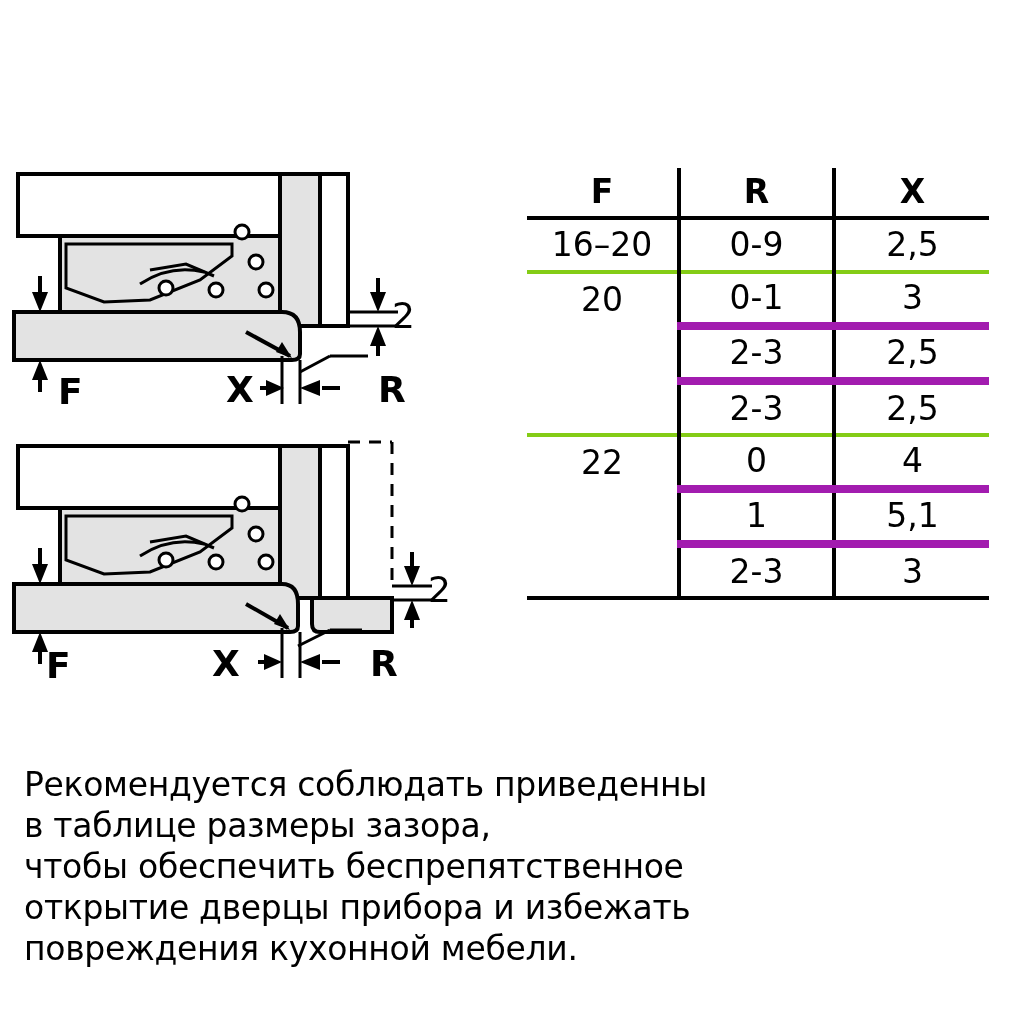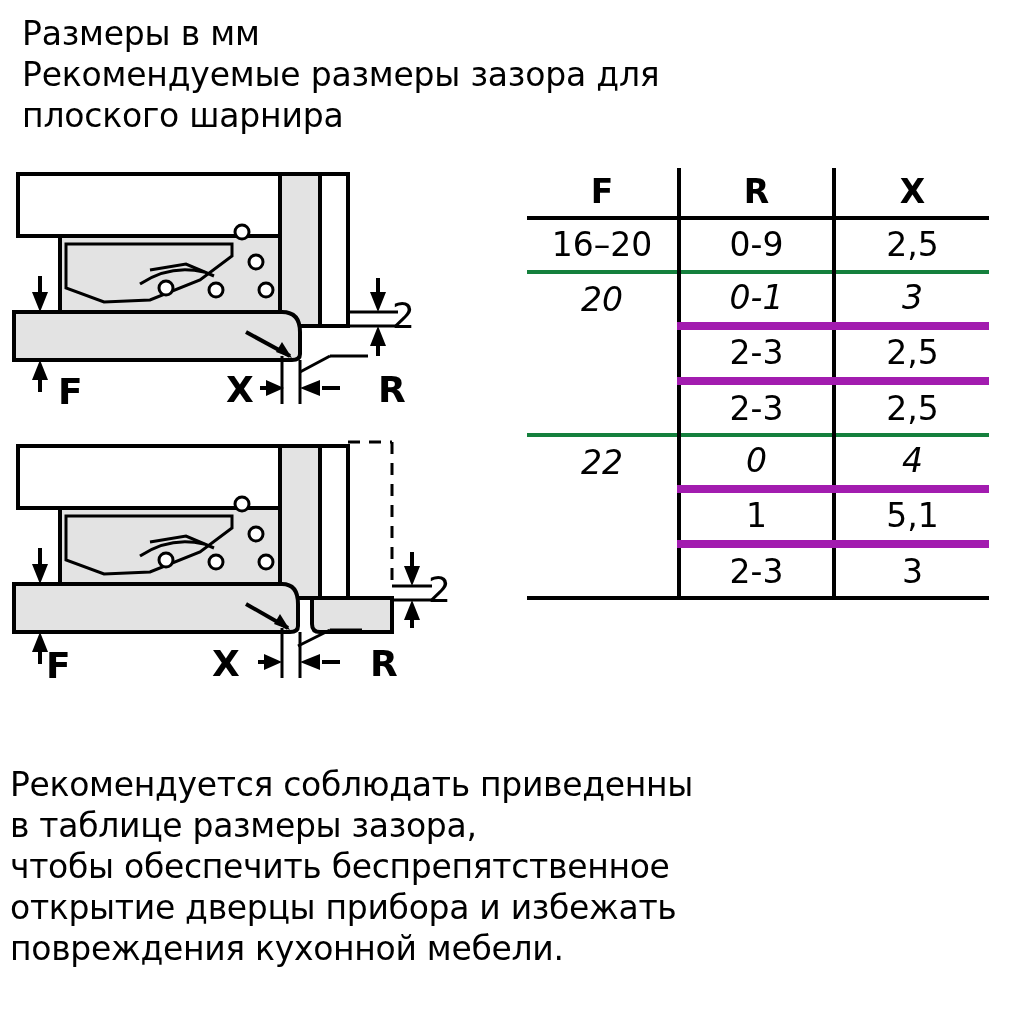--- a/index.html
+++ b/index.html
@@ -54,44 +54,41 @@
   table.dims th {
     font-weight: 700;
     font-size: 33px;
     border-bottom: 4px solid #000;
     height: 50px;
   }
   
   table.dims th.c1, table.dims td.c1 { width: 152px; border-right: 4px solid #000; }
   table.dims th.c2, table.dims td.c2 { width: 155px; border-right: 4px solid #000; }
   table.dims th.c3, table.dims td.c3 { width: 155px; }
-  table.dims tr.sep td { border-top: 4px solid #15803d; font-style: italic; }
+  table.dims tr.sep td { border-top: 4px solid #84cc16; }
   table.dims tr.lastrow td { border-bottom: 4px solid #000; }
   
   table.dims tr.thinsep td.c2, table.dims tr.thinsep td.c3 { border-top: 8px solid #a21caf; }
   table.dims td.nodata { border-right: 4px solid #000; }
 
   .footer {
     position: absolute;
-    left: 10px; top: 765px;
+    left: 24px; top: 765px;
     width: 975px;
     font-size: 33px;
     line-height: 1.24;
     white-space: pre-line;
     letter-spacing: -0.3px;
   }
 </style>
 </head>
 <body>
 
 <div class="page">
 
-  <div class="heading">Размеры в мм
-Рекомендуемые размеры зазора для
-плоского шарнира</div>
 
   <div class="diagrams">
     <svg width="500" height="560" viewBox="0 0 500 560">
       <g stroke="#000" fill="none" stroke-width="4">
 
         <rect x="18" y="14" width="262" height="62" fill="#ffffff" stroke="#000"></rect>
 
         <rect x="60" y="76" width="220" height="78" fill="#e3e3e3" stroke="#000"></rect>
 
         <rect x="280" y="14" width="40" height="152" fill="#e3e3e3" stroke="#000"></rect>

